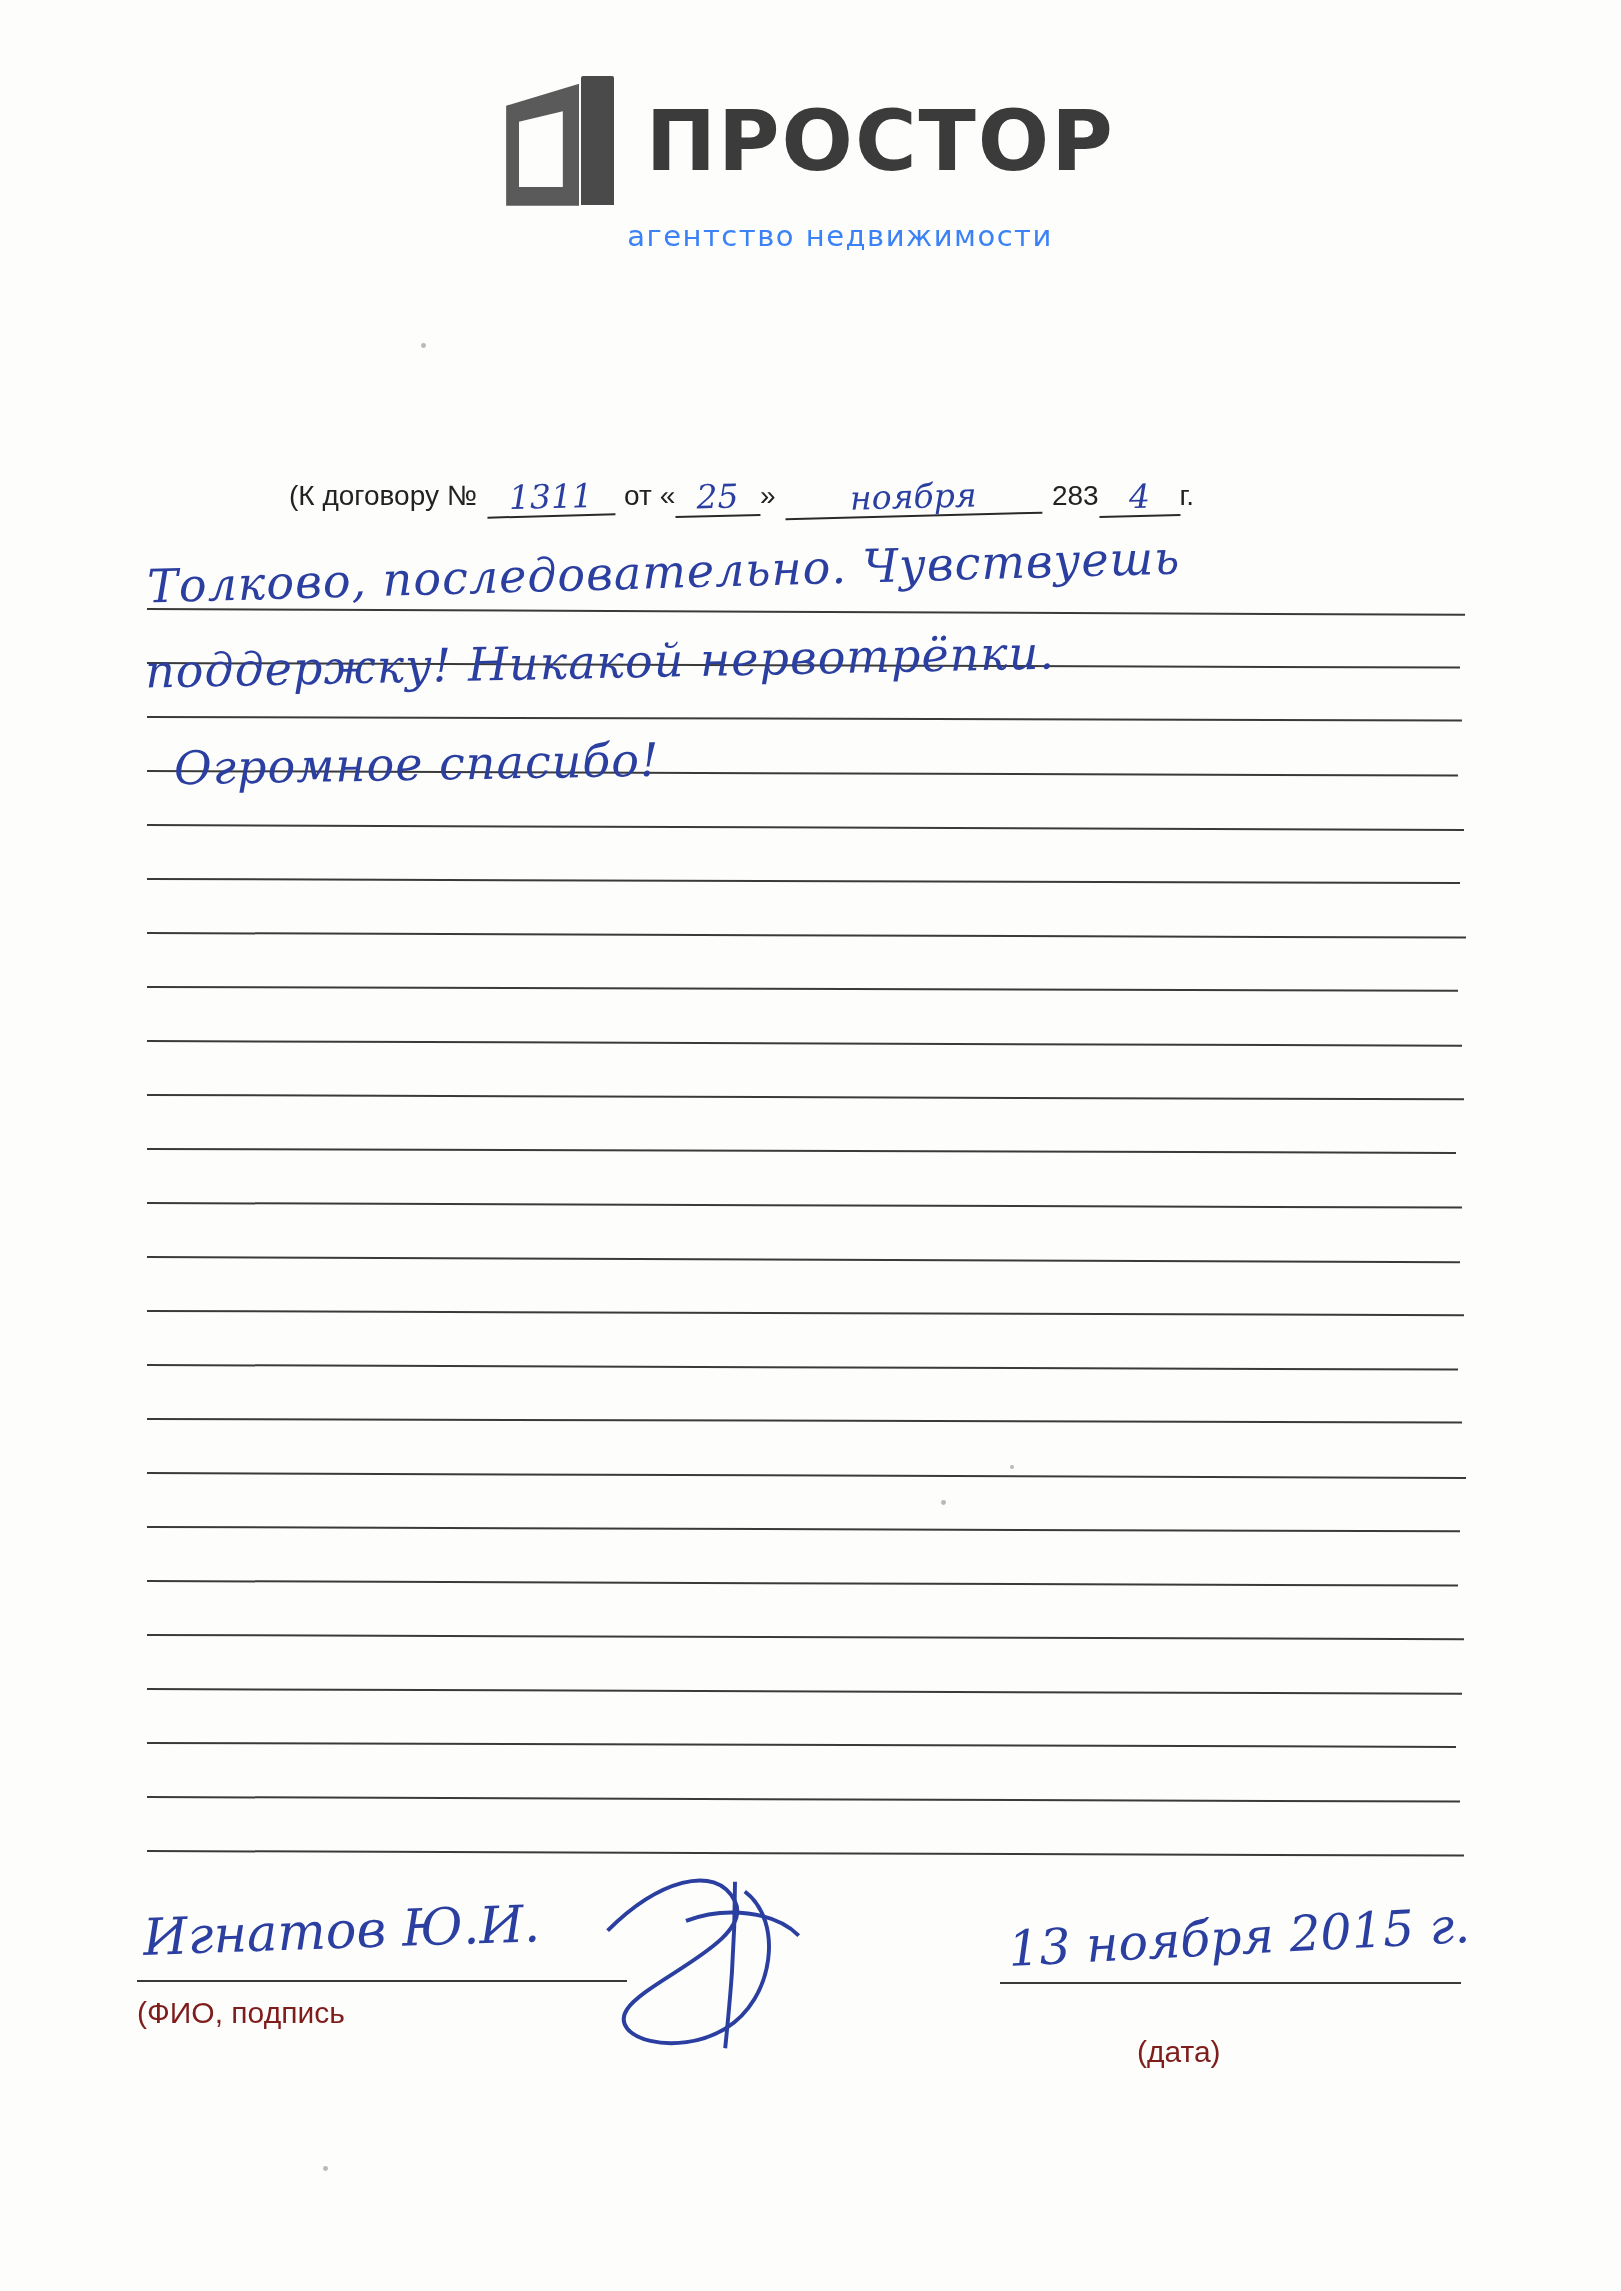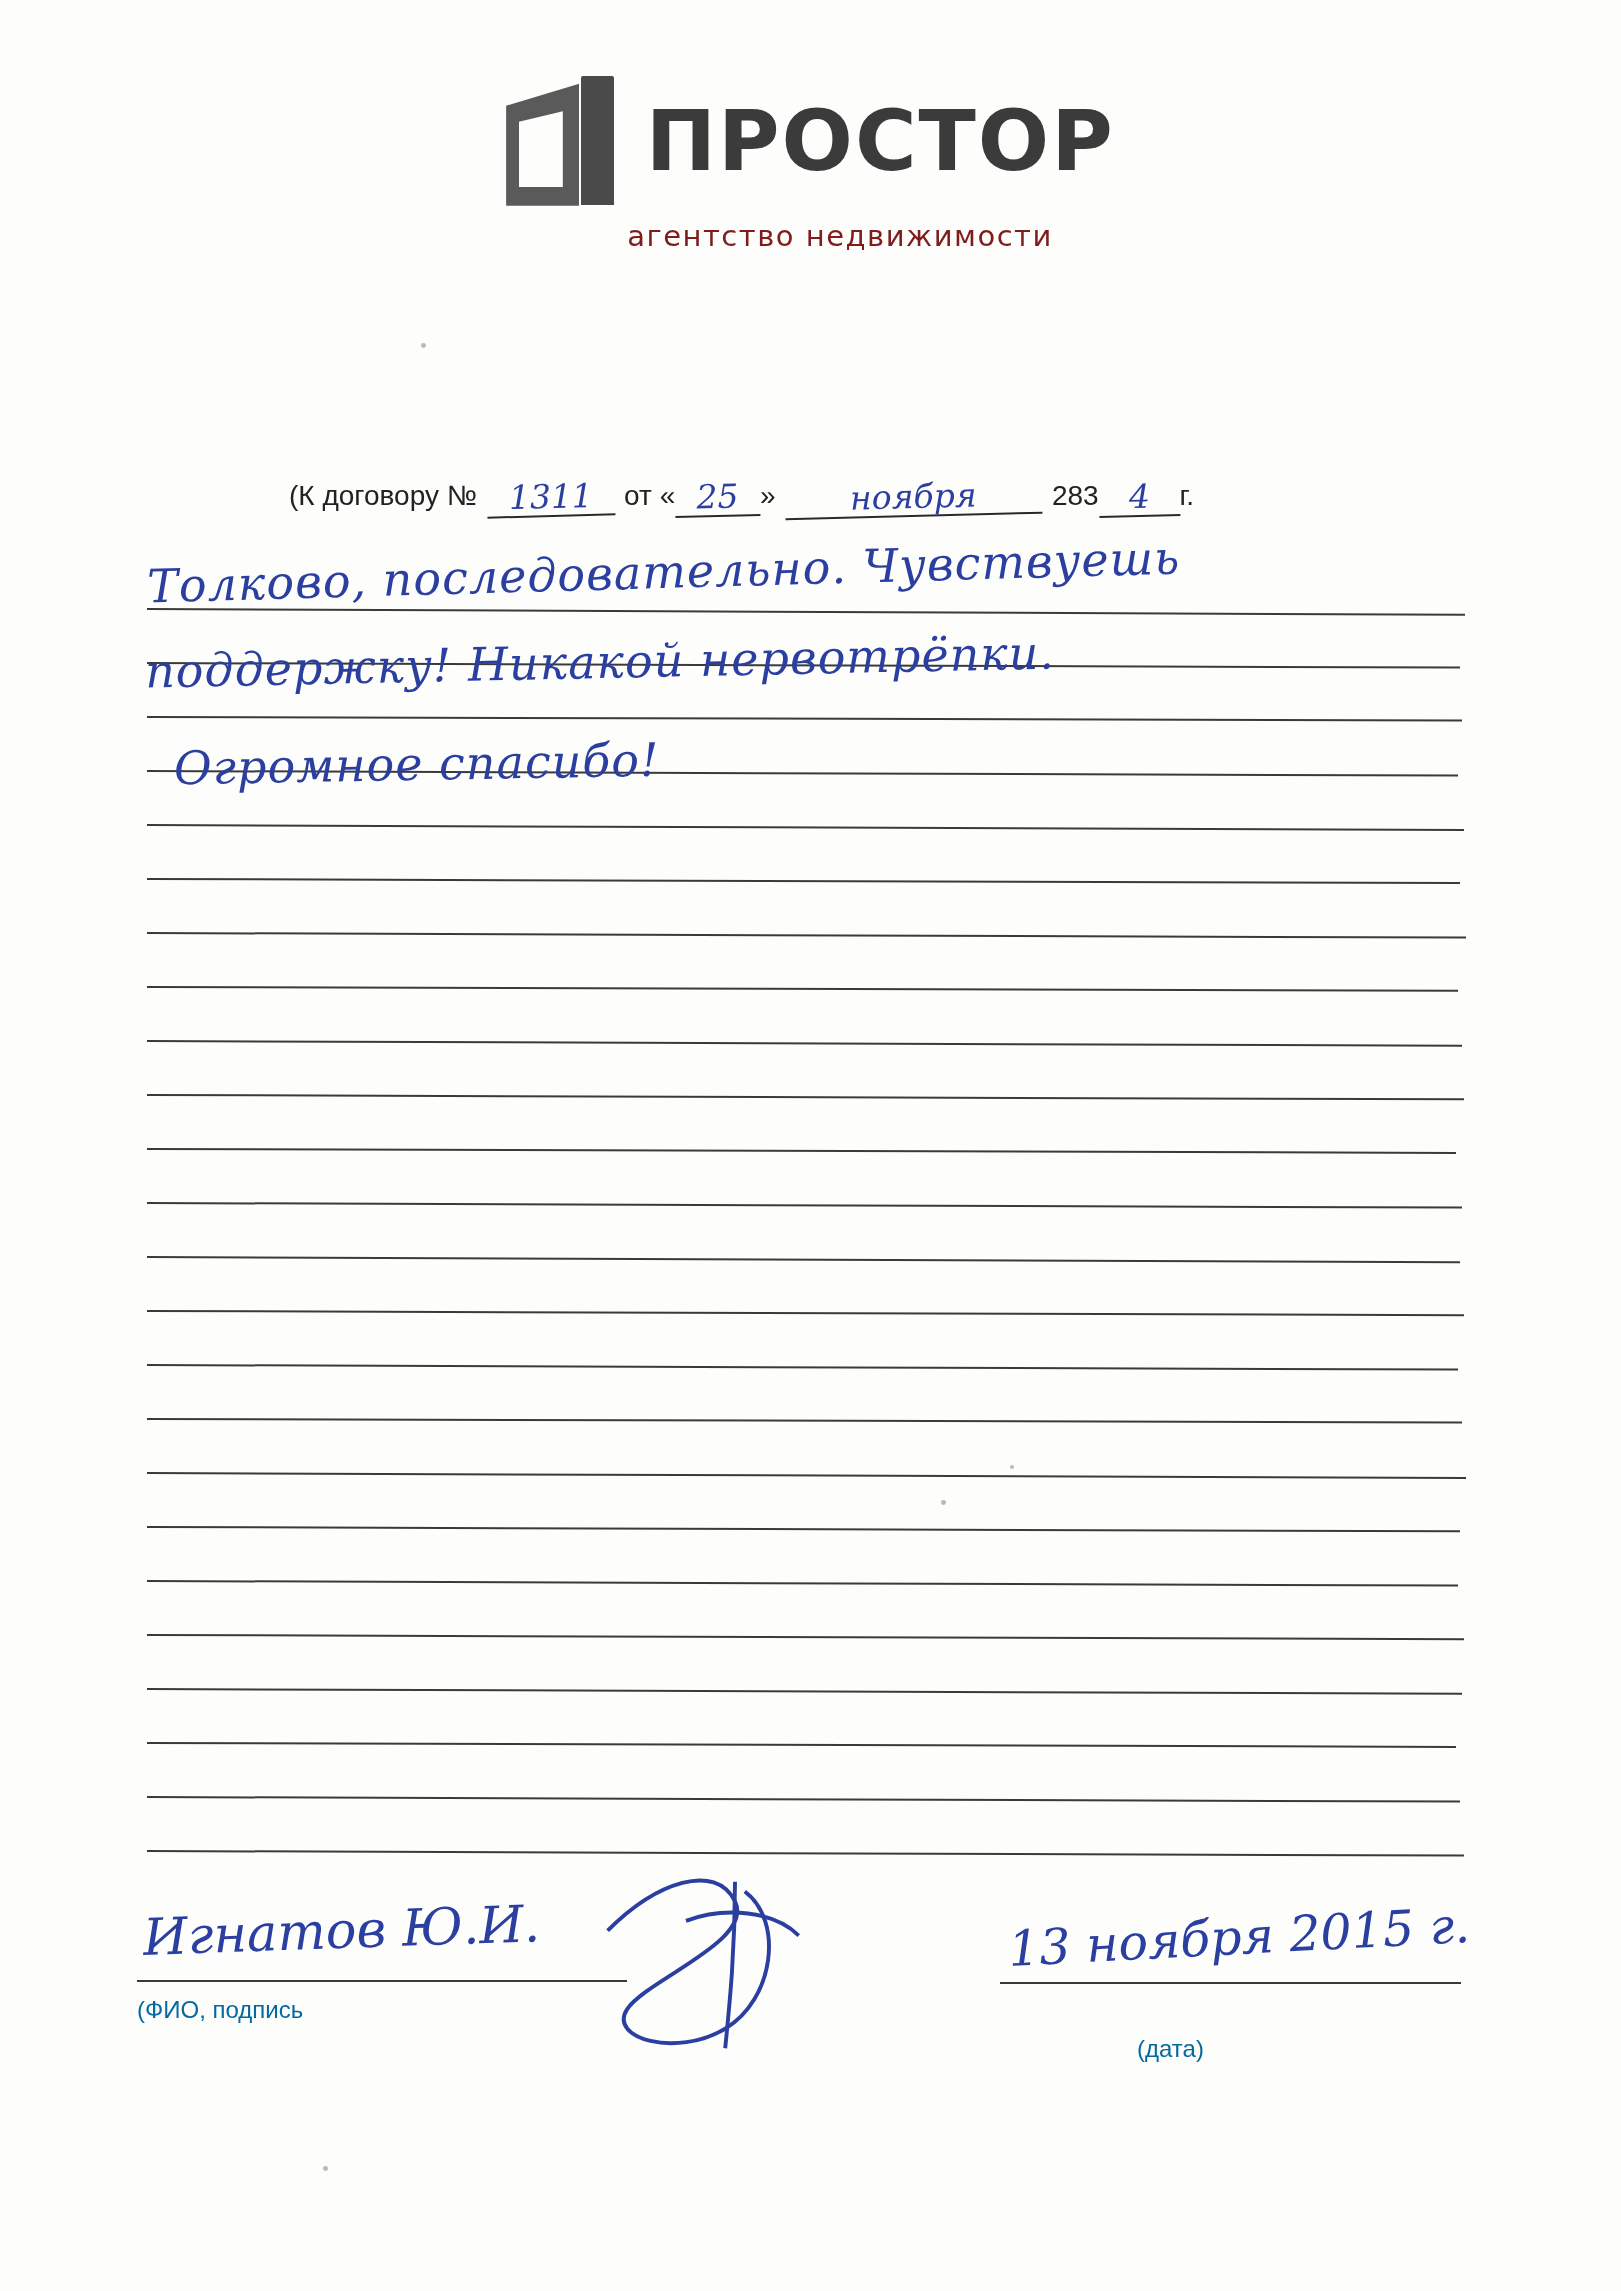--- a/index.html
+++ b/index.html
@@ -76,21 +76,21 @@
     letter-spacing: 2px;
     color: #3b3b3b;
     line-height: 1;
     font-family: "DejaVu Sans", sans-serif;
   }
   .logo-sub {
     margin-top: 13.7px;
     margin-left: 59px;
     font-size: 29px;
     letter-spacing: 1.5px;
-    color: #7f1d1d;
+    color: #3b82f6;
     font-family: "DejaVu Sans", sans-serif;
   }
 
   
   .doc-title {
     position: absolute;
     top: 410px;
     left: 0;
     right: 0;
     text-align: center;
@@ -181,22 +181,22 @@
   .date-line {
     position: absolute;
     left: 1000px;
     top: 1982px;
     width: 461px;
     height: 2px;
     background: #3a3a3a;
   }
   .caption {
     position: absolute;
-    font-size: 24px;
-    color: #0369a1;
+    font-size: 30px;
+    color: #7f1d1d;
   }
   .cap-fio { left: 137px; top: 1996px; }
   .cap-date { left: 1137px; top: 2035px; }
 
   .hand-sign {
     position: absolute;
     left: 143px;
     top: 1901px;
     font-size: 51px;
     font-family: "DejaVu Serif", serif;

